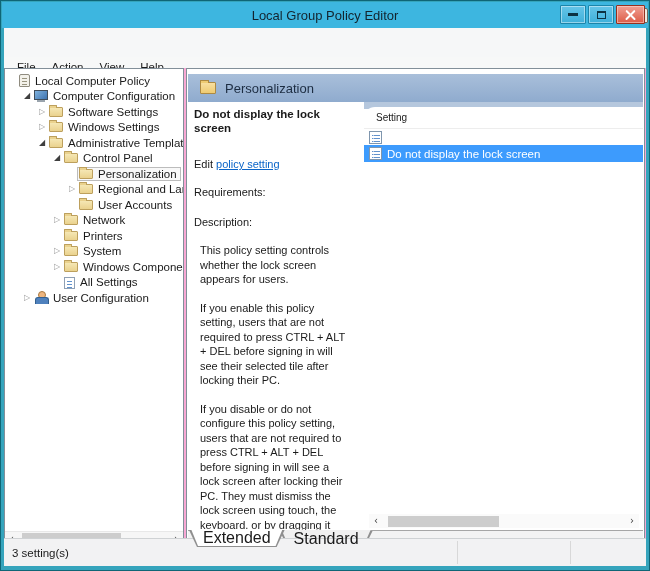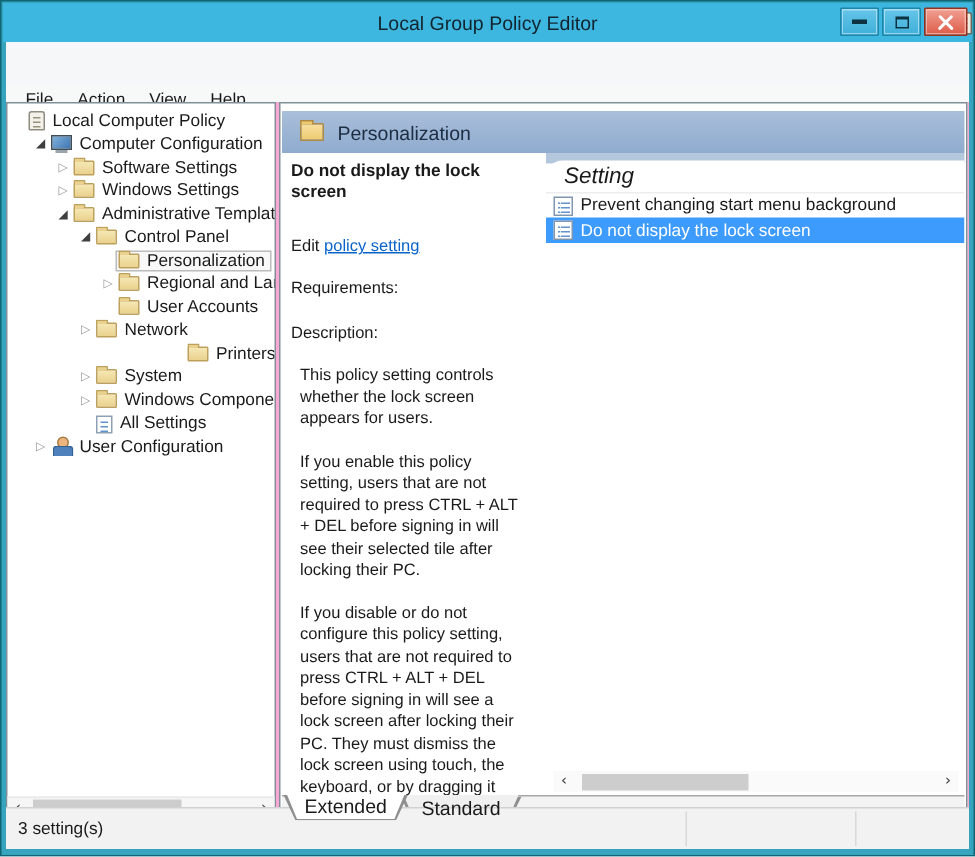--- a/index.html
+++ b/index.html
@@ -105,38 +105,38 @@
   .band-title { font-size:13px; color:#1d2d42; }
 
   .desc-panel { position:absolute; left:1px; top:33px; width:176px; bottom:17px; background:#fff; overflow:hidden; }
   .d-title { font-weight:bold; font-size:11.5px; margin:5px 8px 0 6px; line-height:14px; }
   .d-edit { margin:23px 8px 0 6px; font-size:11px; }
   .d-link { color:var(--link,#0a64c8); text-decoration:underline; }
   .d-sec { margin:15px 8px 0 6px; font-size:11px; line-height:14.5px; }
   .d-para { margin:14px 8px 0 6px; font-size:11px; line-height:14.5px; }
 
   .page { position:absolute; left:177px; right:1px; top:38px; bottom:17px; background:#fff; border-top-left-radius:11px; display:flex; flex-direction:column; overflow:hidden; }
-  .col-header { height:22px; padding-left:12px; display:flex; align-items:center; font-size:15px; border-bottom:1px solid #ededed;font-style:italic; }
+  .col-header { height:22px; padding-left:12px; display:flex; align-items:center; font-size:10px; border-bottom:1px solid #ededed; }
   .srow { height:16.4px; display:flex; align-items:center; padding-left:5px; font-size:11.5px; white-space:nowrap; overflow:hidden; }
   .srow.selected { background:var(--selection,#3d9bfd); color:#fff; }
   .pol-icon { flex:0 0 auto; width:13px; height:13px; background-color:#fff; border:1px solid #7f96ae; margin-right:5px;
       background-image:linear-gradient(#6292cc,#6292cc),linear-gradient(#6292cc,#6292cc),linear-gradient(#6292cc,#6292cc),
                        linear-gradient(#6292cc,#6292cc),linear-gradient(#6292cc,#6292cc),linear-gradient(#6292cc,#6292cc);
       background-size:6px 1px,6px 1px,6px 1px,1.5px 1px,1.5px 1px,1.5px 1px;
       background-position:4px 3px,4px 6px,4px 9px,1.5px 3px,1.5px 6px,1.5px 9px; background-repeat:no-repeat; }
   .page-spacer { flex:1; }
   .page .hscroll { margin:0 4px 2px 5px; border:none; background:#fafafa; }
 
   
   .tabs-strip { position:absolute; left:1px; right:1px; bottom:0; height:17px; background:#f3f3f3; border-top:1px solid #a6a6a6; }
   .tabs { position:absolute; left:1px; top:0; display:flex; }
   .tab { position:relative; height:16px; margin-right:-5px; }
   .tab .shape { position:absolute; inset:0; background:#8f8f8f; clip-path:polygon(0 0,100% 0,calc(100% - 8px) 100%,8px 100%); }
   .tab .fill { position:absolute; left:1px; right:1px; top:-1px; bottom:1px; background:#f0f0f0; clip-path:polygon(1px 0,calc(100% - 1px) 0,calc(100% - 8px) 100%,8px 100%); }
-  .tab .lbl { position:relative; z-index:2; display:block; text-align:center; font-size:13px; line-height:15px; padding:0 14px; }
+  .tab .lbl { position:relative; z-index:2; display:block; text-align:center; font-size:16px; line-height:15px; padding:0 14px; }
   .tab.active { margin-top:-1px; height:17px; z-index:3; }
   .tab.active .fill { background:#fff; }
 
   
   .statusbar { position:absolute; left:0; right:0; bottom:0; height:28px; background:#f2f2f3; border-top:1px solid #cfd2d4; display:flex; align-items:center; padding-left:8px; font-size:11.5px; }
   .status-cell { position:absolute; top:2px; bottom:2px; border-left:1px solid #d8d8d8; }
 </style>
 </head>
 <body>
 
@@ -264,21 +264,21 @@
       <span class="lbl">User Accounts</span>
     </span>
   </div>
             <div class="tree-row" style="padding-left: 47px;">
     <span class="arrow collapsed">▷</span>
     <span class="node">
       <i class="ticon ti-folder"></i>
       <span class="lbl">Network</span>
     </span>
   </div>
-            <div class="tree-row" style="padding-left: 70px; margin-left: 38px;">
+            <div class="tree-row" style="padding-left: 47px;">
     <span class="arrow"></span>
     <span class="node">
       <i class="ticon ti-folder"></i>
       <span class="lbl">Printers</span>
     </span>
   </div>
             <div class="tree-row" style="padding-left: 47px;">
     <span class="arrow collapsed">▷</span>
     <span class="node">
       <i class="ticon ti-folder"></i>
@@ -337,21 +337,20 @@
                 <div class="d-para">If you disable or do not configure this policy setting, users that are not required to press CTRL + ALT + DEL before signing in will see a lock screen after locking their PC. They must dismiss the lock screen using touch, the keyboard, or by dragging it with the mouse.</div>
               </div>
           </div>
         </div>
 
         <div class="page">
           <div class="col-header">Setting</div>
           <div id="settings-rows">
               <div class="srow">
     <span class="pol-icon"></span>
-    <span class="lbl">Prevent changing start menu background</span>
   </div>
               <div class="srow selected">
     <span class="pol-icon"></span>
     <span class="lbl">Do not display the lock screen</span>
   </div>
             </div>
           <div class="page-spacer"></div>
           <div class="hscroll">
             <span class="sb-btn">‹</span>
             <span class="sb-track">

